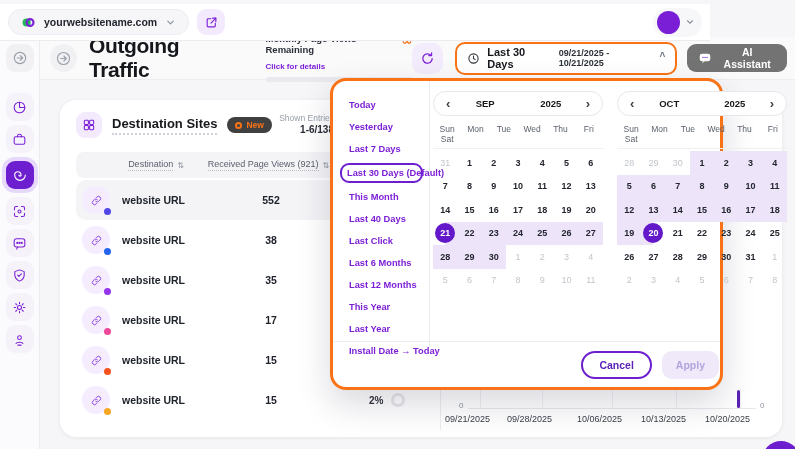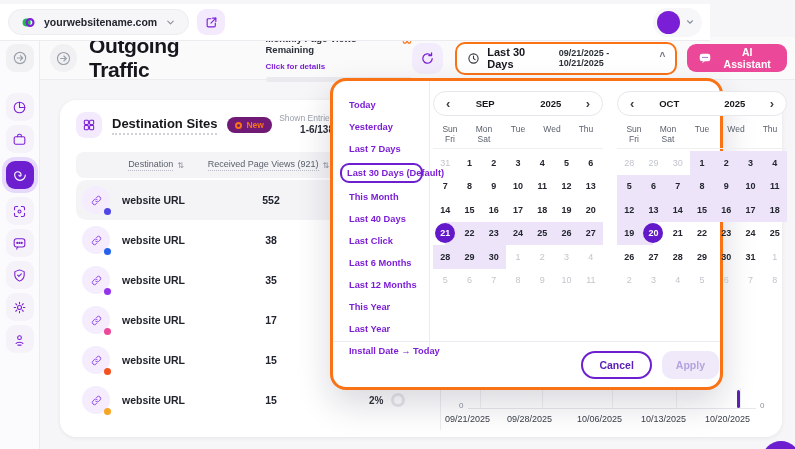--- a/index.html
+++ b/index.html
@@ -30,28 +30,28 @@
   .quota-title{font-size:9.5px;font-weight:700;color:#2b2f38;line-height:1.15}
   .quota-inf{margin-left:auto;color:#F97316;font-size:13px;font-weight:700;line-height:1;font-family:"DejaVu Sans",sans-serif}
   .quota-link{font-size:8px;font-weight:700;color:#7C1FD6;cursor:pointer;display:inline-block;margin-top:1px}
   .quota-bar{height:5px;background:#eaeaee;border-radius:3px;margin-top:4px}
   .refresh-btn{margin-left:auto;width:32px;height:31px;border-radius:10px;background:#f3ecfc;color:#7C1FD6;display:grid;place-items:center;border:none;cursor:pointer}
   .range-sel{margin-left:12px;height:33px;border:2.5px solid #F97316;border-radius:10px;background:#fff;display:flex;align-items:center;gap:7px;padding:0 10px;cursor:pointer}
   .range-sel .clock{color:#33363d;display:grid;place-items:center}
   .range-preset{font-size:11px;font-weight:700;color:#15171c}
   .range-text{font-size:9px;font-weight:700;color:#2c3138}
   .range-caret{font-size:10px;color:#6b7280;font-weight:700;margin-top:-3px}
-  .ai-btn{margin-left:10px;height:28px;border-radius:9px;background:#ec4899;color:#fff;display:flex;align-items:center;gap:6px;padding:0 11px;border:none;cursor:pointer;font-size:10.5px;font-weight:700;font-family:inherit}
+  .ai-btn{margin-left:10px;height:28px;border-radius:9px;background:#737373;color:#fff;display:flex;align-items:center;gap:6px;padding:0 11px;border:none;cursor:pointer;font-size:10.5px;font-weight:700;font-family:inherit}
 
   
   .card{position:absolute;left:60px;top:100px;width:722px;height:337px;background:#fff;border-radius:16px;box-shadow:0 1px 4px rgba(20,20,40,.07);z-index:1;padding:12px 16px}
   .card-head{display:flex;align-items:center;gap:10px;position:relative}
   .card-head .squircle{width:26px;height:26px;border-radius:9px;background:#f3eafe;color:#7C1FD6;display:grid;place-items:center}
   .card-title{font-size:13px;font-weight:700;color:#17181c;border-bottom:2px dotted #cfd2d9;padding-bottom:2px}
-  .new-badge{display:flex;align-items:center;gap:4px;background:#701a75;color:#F97316;font-size:8.5px;font-weight:700;border-radius:10px;padding:3px 8px}
+  .new-badge{display:flex;align-items:center;gap:4px;background:#404040;color:#F97316;font-size:8.5px;font-weight:700;border-radius:10px;padding:3px 8px}
   .new-dot{width:7px;height:7px;border:2px solid #F97316;border-radius:50%;display:inline-block}
   .shown{position:absolute;left:168px;top:1px;width:90px;text-align:right}
   .shown .s1{font-size:8.5px;color:#9aa0ab;display:block}
   .shown .s2{font-size:10px;font-weight:700;color:#2a2e37;display:block;margin-top:1px}
   .colstrip{position:relative;height:26px;background:#f4f4f7;border-radius:8px;margin-top:14px}
   .colstrip .col{position:absolute;top:0;height:26px;display:flex;align-items:center;justify-content:center;gap:4px;font-size:9px;color:#595f6a}
   .colstrip .col .t{border-bottom:1px dotted #b9bdc7;padding-bottom:1px}
   .sort{font-family:"DejaVu Sans",sans-serif;font-size:8px;color:#8b919c}
   .rows{margin-top:2px}
   .row{position:relative;height:40px;display:flex;align-items:center;padding-left:6px;border-radius:10px}
@@ -76,21 +76,21 @@
   
   .panel{position:absolute;left:330px;top:78px;width:393px;height:312px;background:#fff;border:3px solid #F97316;border-radius:16px;box-shadow:0 14px 34px rgba(20,20,50,.16);z-index:10}
   .presets{position:absolute;left:0;top:0;width:97px;height:266px;border-right:1px solid #ececf0;padding:16px 6px 0 10px}
   .preset{display:block;font-size:9.3px;font-weight:700;color:#7C1FD6;padding:3px 6px;margin-bottom:6px;cursor:pointer;white-space:nowrap}
   .preset.selected{border:2px solid #6D1FD0;border-radius:9px;margin-left:-3px;padding:3px 5px}
   .cals{position:absolute;left:100px;top:10px;display:flex;gap:14px}
   .cal{width:170px}
   .cal-head{height:25px;border:1px solid #e7e7ec;border-radius:13px;background:#fff;display:flex;align-items:center;padding:0 10px}
   .cal-nav{border:none;background:none;font-size:13px;font-weight:700;color:#3c4048;cursor:pointer;line-height:1;padding:0 2px}
   .cal-month,.cal-year{flex:1;text-align:center;font-size:9.5px;font-weight:700;color:#17181c}
-  .cal-days{display:grid;grid-template-columns:repeat(5,1fr);margin-top:8px;border-bottom:1px solid #f0f0f2;padding-bottom:4px}
+  .cal-days{display:grid;grid-template-columns:repeat(6,1fr);margin-top:8px;border-bottom:1px solid #f0f0f2;padding-bottom:4px}
   .cal-days span{font-size:8.5px;color:#595f6a;text-align:center}
   .cal-grid{display:grid;grid-template-columns:repeat(7,1fr);grid-auto-rows:23.5px;margin-top:2px}
   .cell{display:grid;place-items:center;font-size:9px;font-weight:700;color:#23262e;cursor:pointer}
   .cell.m{color:#c2c5cd;font-weight:400}
   .cell.r{background:#EDE4FA}
   .cell.S{background:linear-gradient(to right,transparent 50%,#EDE4FA 50%)}
   .cell.E{background:linear-gradient(to right,#EDE4FA 50%,transparent 50%)}
   .cell .sel{width:20px;height:20px;border-radius:50%;background:#6318C9;color:#fff;display:grid;place-items:center;font-size:9px;font-weight:700}
   .panel-foot{position:absolute;left:0;bottom:0;width:100%;height:46px;border-top:1px solid #ececf0;display:flex;align-items:center;justify-content:flex-end;gap:10px;padding-right:1px}
   .btn-cancel{height:28px;padding:0 16px;border-radius:16px;border:2px solid #6D1FD0;background:#fff;color:#5b21b6;font-size:10.5px;font-weight:700;cursor:pointer;font-family:inherit}

